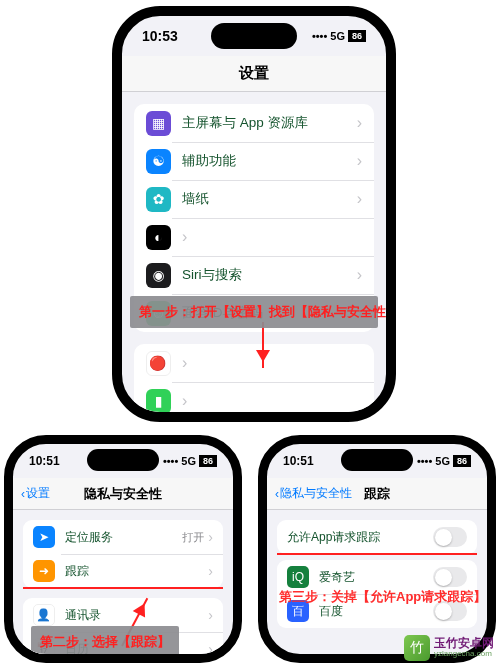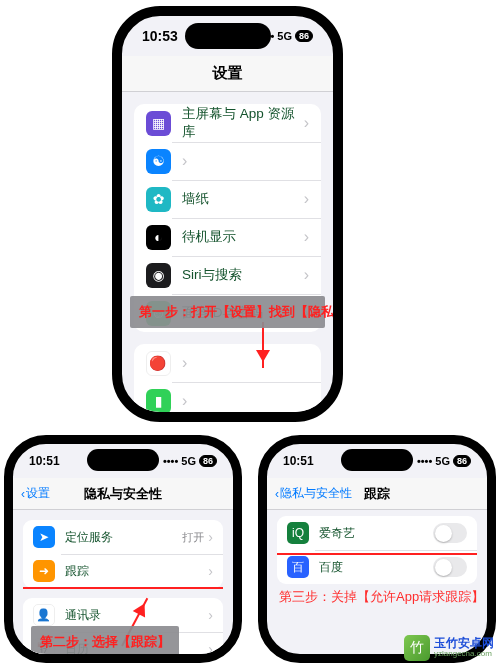--- a/index.html
+++ b/index.html
@@ -1,48 +1,48 @@
 <!DOCTYPE html>
 <html><head>
 <meta charset="utf-8">
 <style>
 *{margin:0;padding:0;box-sizing:border-box;font-family:-apple-system,"PingFang SC","Helvetica Neue",sans-serif;-webkit-font-smoothing:antialiased}
 body{width:500px;height:667px;background:#fff;position:relative;overflow:hidden}
 .mock{position:absolute;background:#f2f2f7;border:9px solid #000;border-radius:42px;overflow:hidden}
 .notch{position:absolute;top:5px;left:50%;transform:translateX(-50%);width:72px;height:22px;background:#000;border-radius:14px;z-index:10}
 .sb{display:flex;justify-content:space-between;align-items:center;height:34px;padding:0 16px;font-size:12px;font-weight:600;color:#000}
 .sb .r{display:flex;align-items:center;gap:3px;font-size:11px}
-.batt{border:1px solid #000;border-radius:6px;padding:0 3px;font-size:9px;background:#000;color:#fff;font-weight:700}
+.batt{border:1px solid #000;border-radius:0;padding:0 3px;font-size:9px;background:#000;color:#fff;font-weight:700}
 .nav{display:flex;align-items:center;justify-content:center;height:32px;position:relative;background:#f7f7f7;border-bottom:.5px solid #d0d0d4}
 .nav .back{position:absolute;left:8px;color:#007aff;font-size:12px;display:flex;align-items:center;gap:1px}
 .nav .title{font-size:13px;font-weight:600}
 .list{background:#fff;margin:10px 10px 0;border-radius:9px;overflow:hidden}
 .row{display:flex;align-items:center;height:34px;padding:0 10px;position:relative}
 .row+.row::before{content:"";position:absolute;top:0;left:38px;right:0;height:.5px;background:#e0e0e4}
 .row .ic{width:22px;height:22px;border-radius:5px;margin-right:10px;display:flex;align-items:center;justify-content:center;font-size:12px;color:#fff;flex-shrink:0}
 .row .lab{flex:1;font-size:12px;color:#14532d}
 .row .val{color:#8a8a8e;font-size:11px;margin-right:4px}
 .row .chev{color:#c5c5c9;font-size:14px}
 .tog{width:34px;height:20px;background:#e9e9eb;border-radius:10px;position:relative}
 .tog::after{content:"";position:absolute;width:17px;height:17px;background:#fff;border-radius:50%;top:1.5px;left:1.5px;box-shadow:0 1px 2px rgba(0,0,0,.25)}
 .desc{font-size:9px;color:#8a8a8e;padding:5px 18px;line-height:1.35}
 .callout{position:absolute;background:rgba(140,140,144,.92);color:#ff2020;font-size:13px;font-weight:700;padding:7px 9px;border-radius:2px;z-index:20;white-space:nowrap}
-.callout2{color:#ff2d2d;font-size:13px;font-weight:400;position:absolute;z-index:20;white-space:nowrap}
+.callout2{color:#ff2d2d;font-size:13px;font-weight:700;position:absolute;z-index:20;white-space:nowrap}
 .redline{position:absolute;height:2px;background:#ff2020;z-index:15}
 .arrow{position:absolute;z-index:17}
 .arrow-down{width:2px;background:#ff2020}
 .arrow-down::after{content:"";position:absolute;bottom:-1px;left:-6px;border:7px solid transparent;border-top:12px solid #ff2020}
 .arrow-diag{width:2px;background:#ff2020;transform-origin:bottom center}
 .arrow-diag::before{content:"";position:absolute;top:-1px;left:-6px;border:7px solid transparent;border-bottom:12px solid #ff2020}
 .wm{position:absolute;right:6px;bottom:6px;display:flex;align-items:center;gap:4px;font-size:11px;color:#3a7a3a;z-index:30}
 .wm .logo{width:26px;height:26px;background:linear-gradient(135deg,#7ec850,#4a9a2e);border-radius:5px;display:flex;align-items:center;justify-content:center;color:#fff;font-size:14px}
 .wm .t{display:flex;flex-direction:column;line-height:1.1}
-.wm .cn{font-size:12px;font-weight:600;color:#1d4ed8}
+.wm .cn{font-size:12px;font-weight:600;color:#701a75}
 .wm .url{font-size:8px;color:#6aa060}
-#m1{left:112px;top:6px;width:231px;height:416px;border-width:10px;border-radius:48px}
+#m1{left:112px;top:6px;width:284px;height:416px;border-width:10px;border-radius:48px}
 #m1 .notch{width:86px;height:26px;top:7px}
 #m1 .sb{height:40px;font-size:14px;padding:0 20px}
 #m1 .nav{height:36px}
 #m1 .nav .title{font-size:15px}
 #m1 .row{height:38px;padding:0 12px}
 #m1 .row .ic{width:25px;height:25px;border-radius:6px;margin-right:11px;font-size:14px}
 #m1 .row .lab{font-size:13.5px}
 #m1 .row .chev{font-size:16px}
 #m1 .list{margin:12px 12px 0;border-radius:10px}
 #m2{left:4px;top:435px;width:238px;height:228px}
@@ -67,30 +67,30 @@
     <span class="title">设置</span>
   </div>
   <div class="list">
     <div class="row">
         <span class="ic ic-home">▦</span>
         <span class="lab">主屏幕与 App 资源库</span>
         <span class="chev">›</span>
       </div>
     <div class="row">
         <span class="ic ic-access">☯</span>
+        <span class="lab">辅助功能</span>
         <span class="chev">›</span>
       </div>
     <div class="row">
         <span class="ic ic-wall">✿</span>
         <span class="lab">墙纸</span>
         <span class="chev">›</span>
       </div>
     <div class="row">
         <span class="ic ic-standby">◐</span>
-        <span class="lab">待机显示</span>
         <span class="chev">›</span>
       </div>
     <div class="row">
         <span class="ic ic-siri">◉</span>
         <span class="lab">Siri与搜索</span>
         <span class="chev">›</span>
       </div>
     <div class="row">
         <span class="ic ic-face">☺</span>
         <span class="lab">面容ID与密码</span>
@@ -170,20 +170,26 @@
         <span class="batt">86</span>
       </span>
   </div>
   <div class="nav">
     <span class="back">
         <span>‹</span>
         <span>隐私与安全性</span>
       </span>
     <span class="title">跟踪</span>
   </div>
+  <div class="list">
+    <div class="row">
+      <span class="lab">允许App请求跟踪</span>
+      <span class="tog"></span>
+    </div>
+  </div>
   <div class="redline" style="left:10px;right:10px;top:109px"></div>
   <div class="callout2" style="left:12px;top:144px">第三步：关掉【允许App请求跟踪】</div>
   <div class="list" style="margin-top:6px">
     <div class="row">
         <span class="ic ic-iqy">iQ</span>
         <span class="lab">爱奇艺</span>
         <span class="tog"></span>
       </div>
     <div class="row">
         <span class="ic ic-baidu">百</span>

